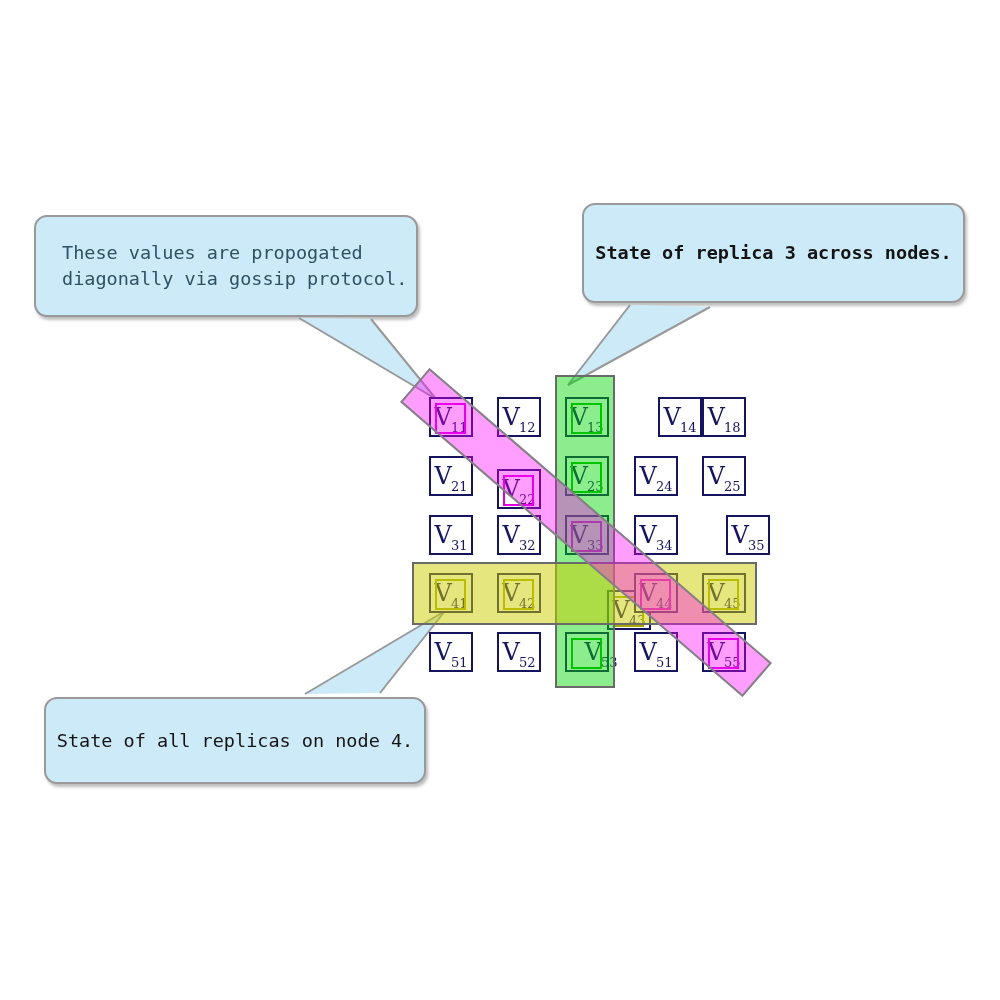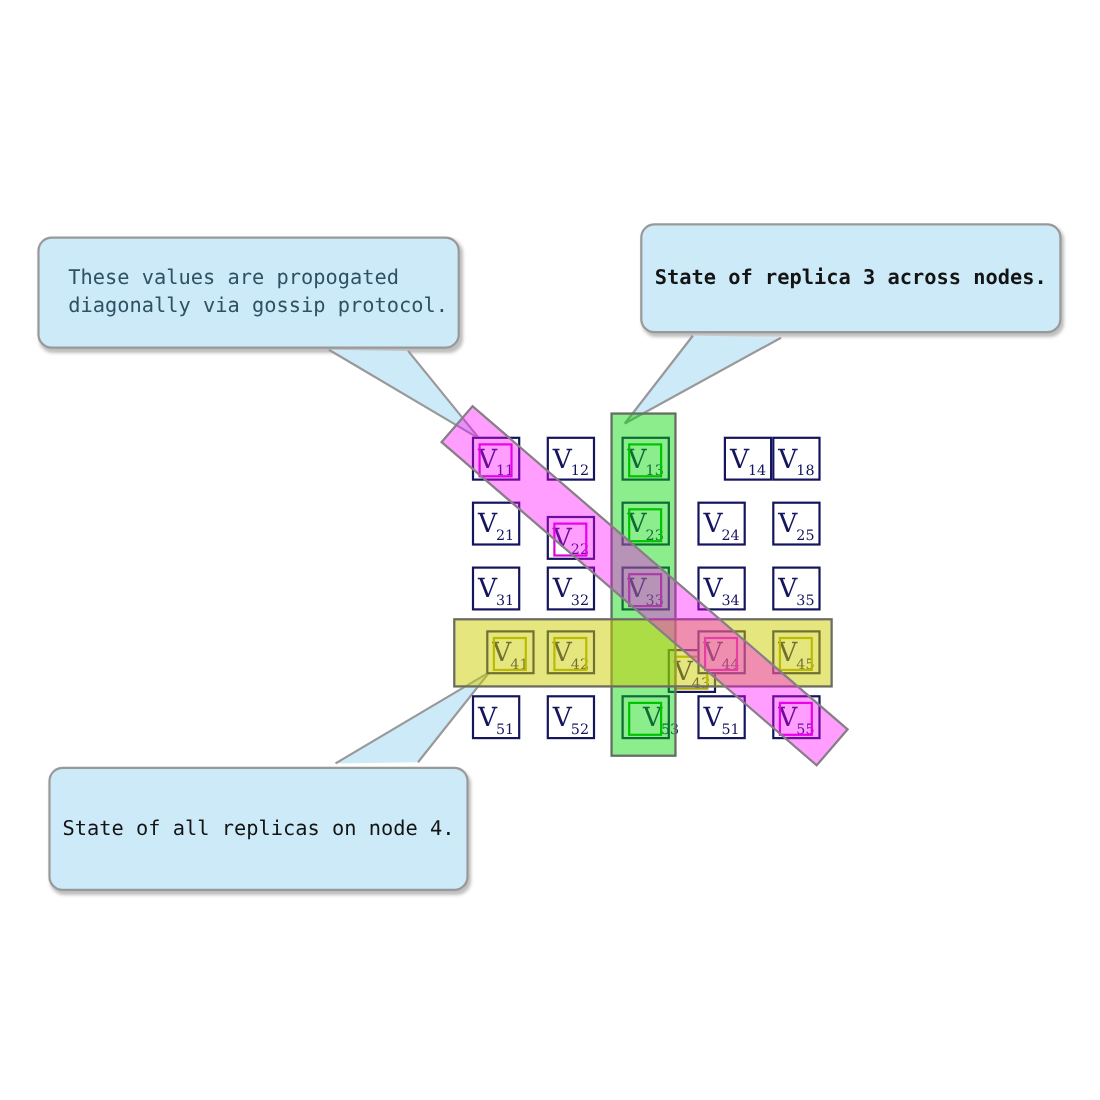--- a/index.html
+++ b/index.html
@@ -15,21 +15,21 @@
     border-radius:13px;
     box-shadow:2px 3px 3px rgba(110,110,110,0.45);
     display:flex;flex-direction:column;justify-content:center;
     font-size:18.5px;line-height:26px;
     z-index:1;
   }
   .callout-gossip{left:34px;top:215px;width:384px;height:102px;
     padding-left:26px;color:var(--gossip-text,#2e5164);text-align:left;}
   .callout-replica{left:582px;top:203px;width:383px;height:100px;
     color:var(--black-text,#141414);text-align:center;font-weight:bold;}
-  .callout-node{left:44px;top:697px;width:382px;height:113px;
+  .callout-node{left:44px;top:697px;width:382px;height:87px;
     color:var(--black-text,#141414);text-align:center;}
   
   .tails{position:absolute;left:0;top:0;width:1000px;height:1000px;
     z-index:2;pointer-events:none;}
   .tails path{fill:var(--callout-fill,#cdeaf8);stroke:var(--callout-border,#999999);stroke-width:2;}
   
   .matrix{position:absolute;left:0;top:0;z-index:3;}
   .cell{
     position:absolute;width:44px;height:40px;box-sizing:border-box;
     border:2.5px solid var(--box-border,#14145f);background:#ffffff;
@@ -124,24 +124,24 @@
       <div class="cell" style="left: 497px; top: 515px;">
         <span class="lbl">V<sub>32</sub></span>
       </div>
       <div class="cell" style="left: 565px; top: 515px;">
         <div class="hl hl-magenta"></div>
         <span class="lbl">V<sub>33</sub></span>
       </div>
       <div class="cell" style="left: 634px; top: 515px;">
         <span class="lbl">V<sub>34</sub></span>
       </div>
-      <div class="cell" style="left: 702px; top: 515px; justify-content: center;">
+      <div class="cell" style="left: 726px; top: 515px; justify-content: center;">
         <span class="lbl">V<sub>35</sub></span>
       </div>
-      <div class="cell" style="left: 442px; top: 573px;">
+      <div class="cell" style="left: 429px; top: 573px;">
         <div class="hl hl-yellow"></div>
         <span class="lbl">V<sub>41</sub></span>
       </div>
       <div class="cell" style="left: 497px; top: 573px;">
         <div class="hl hl-yellow"></div>
         <span class="lbl">V<sub>42</sub></span>
       </div>
       <div class="cell" style="left: 565px; top: 590px; margin-left: 42px;">
         <div class="hl hl-yellow"></div>
         <span class="lbl">V<sub>43</sub></span>

